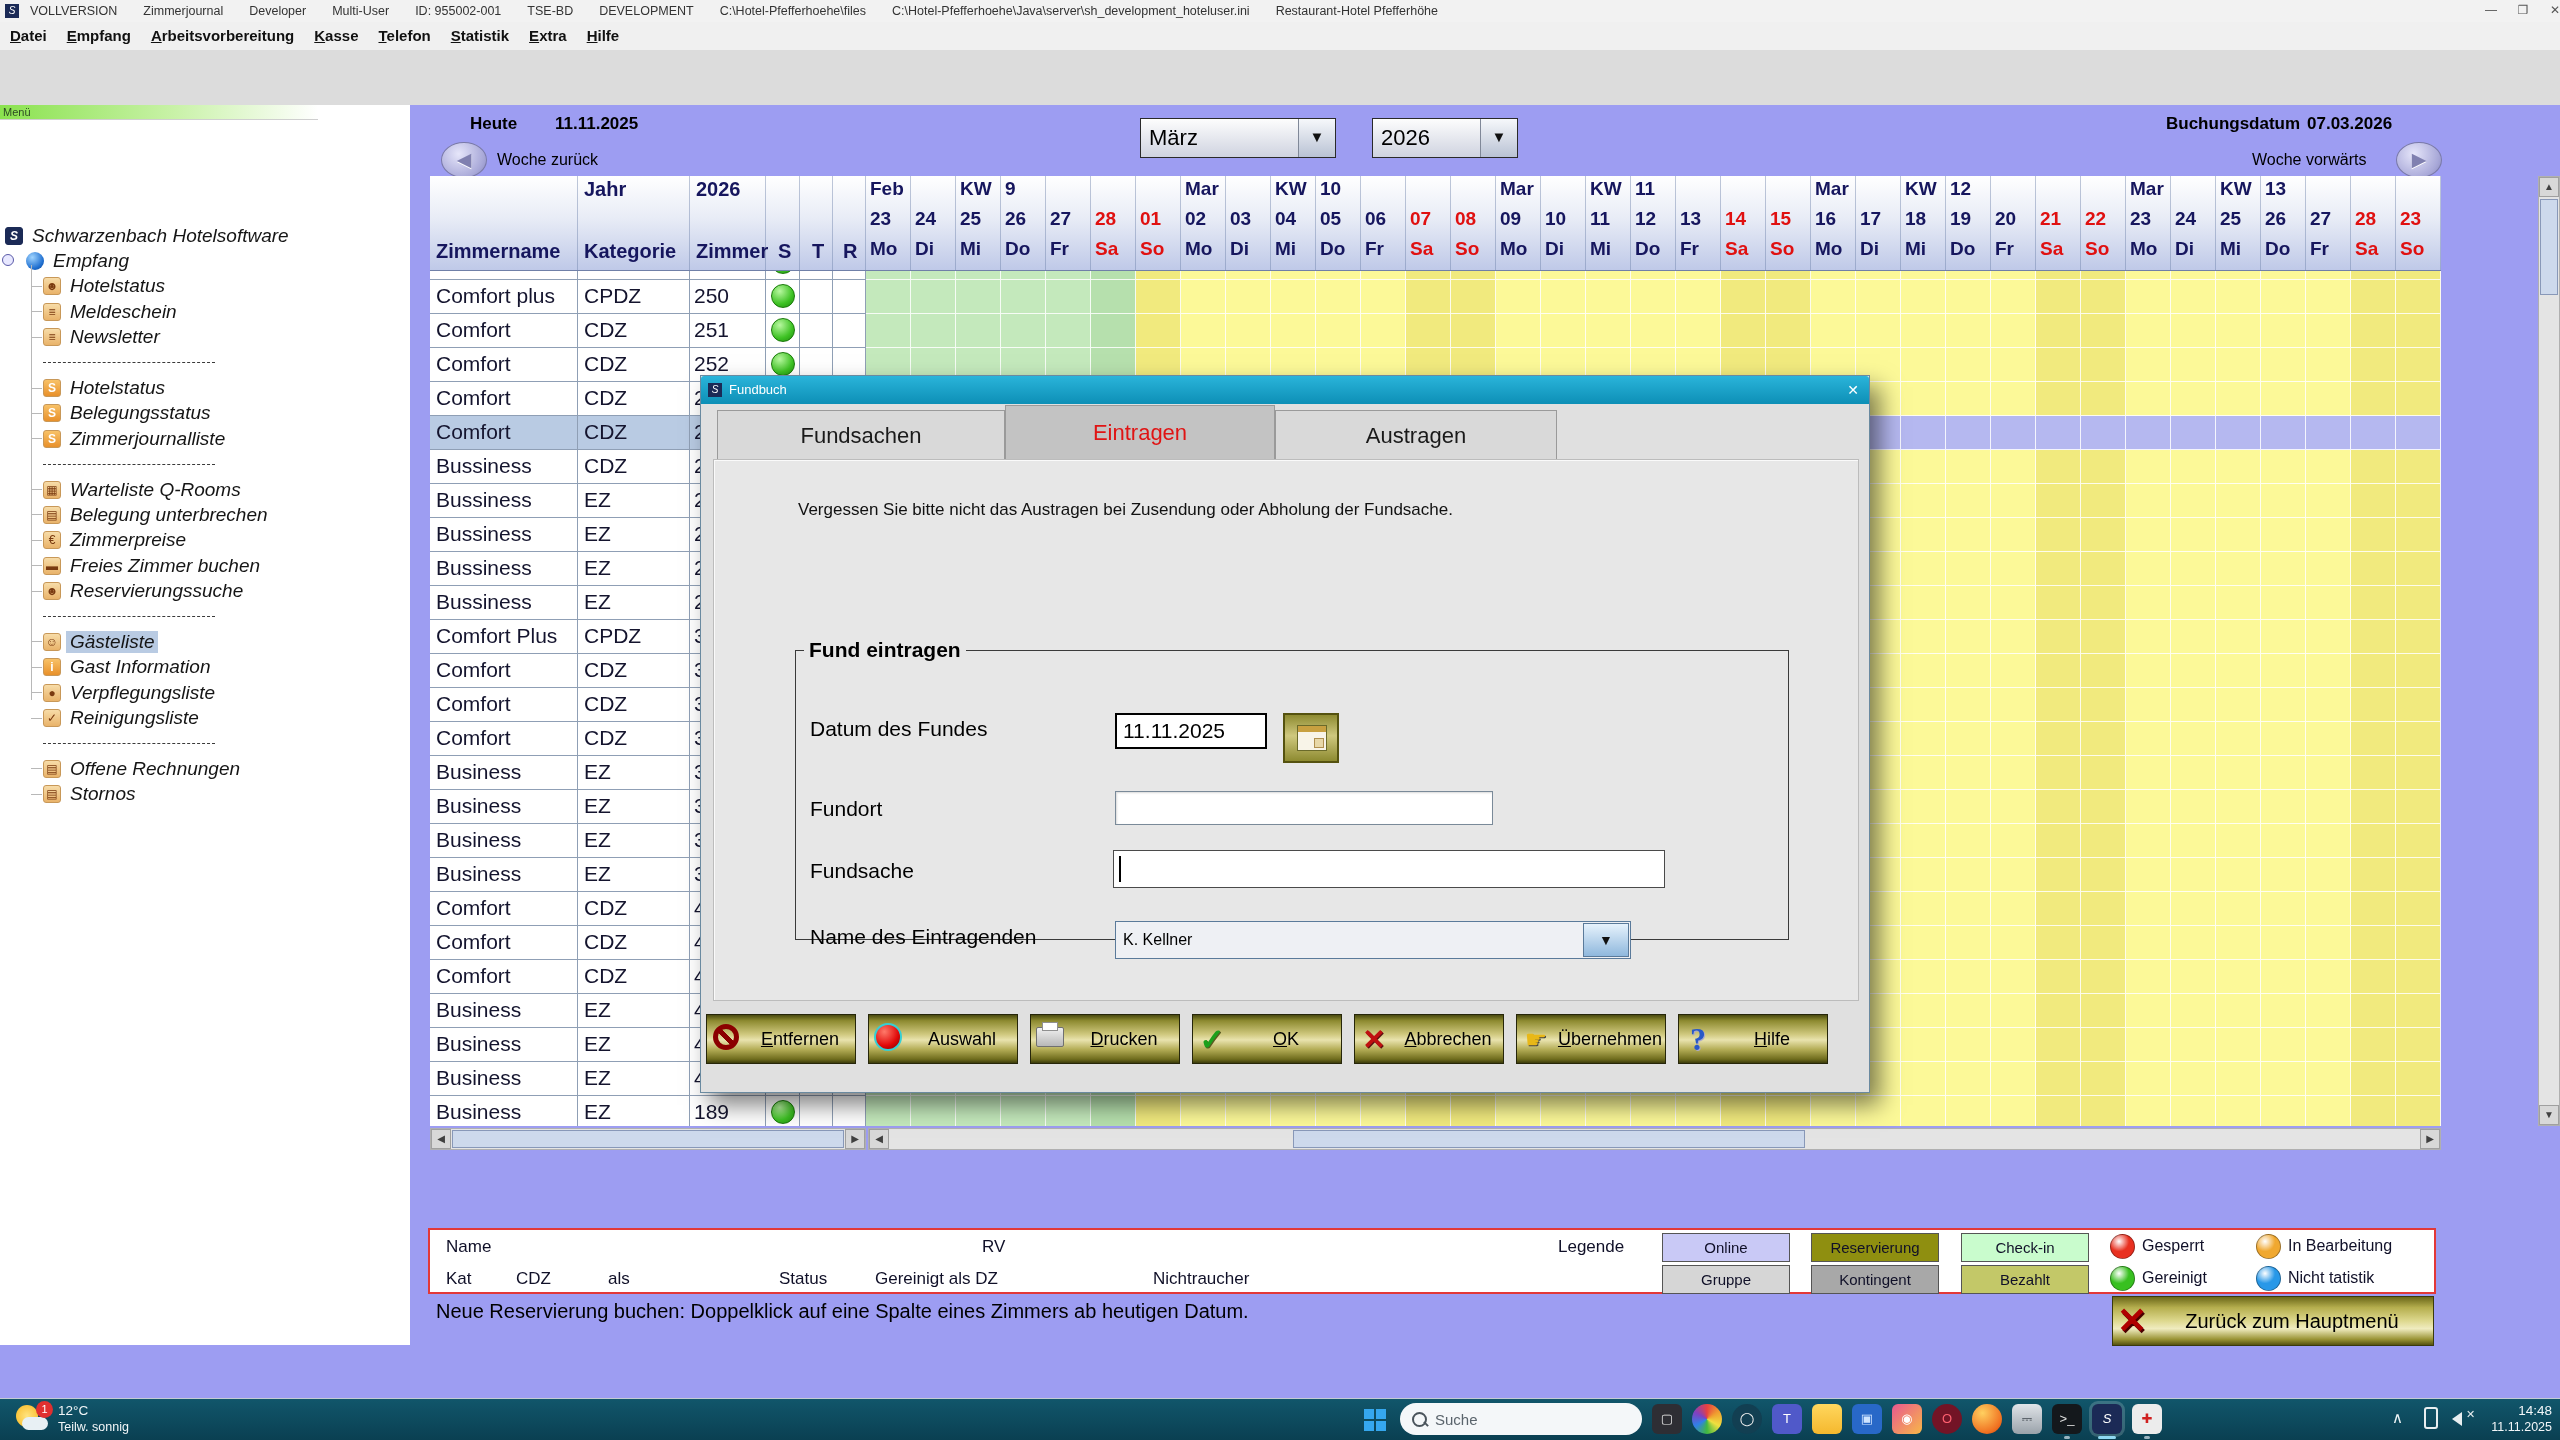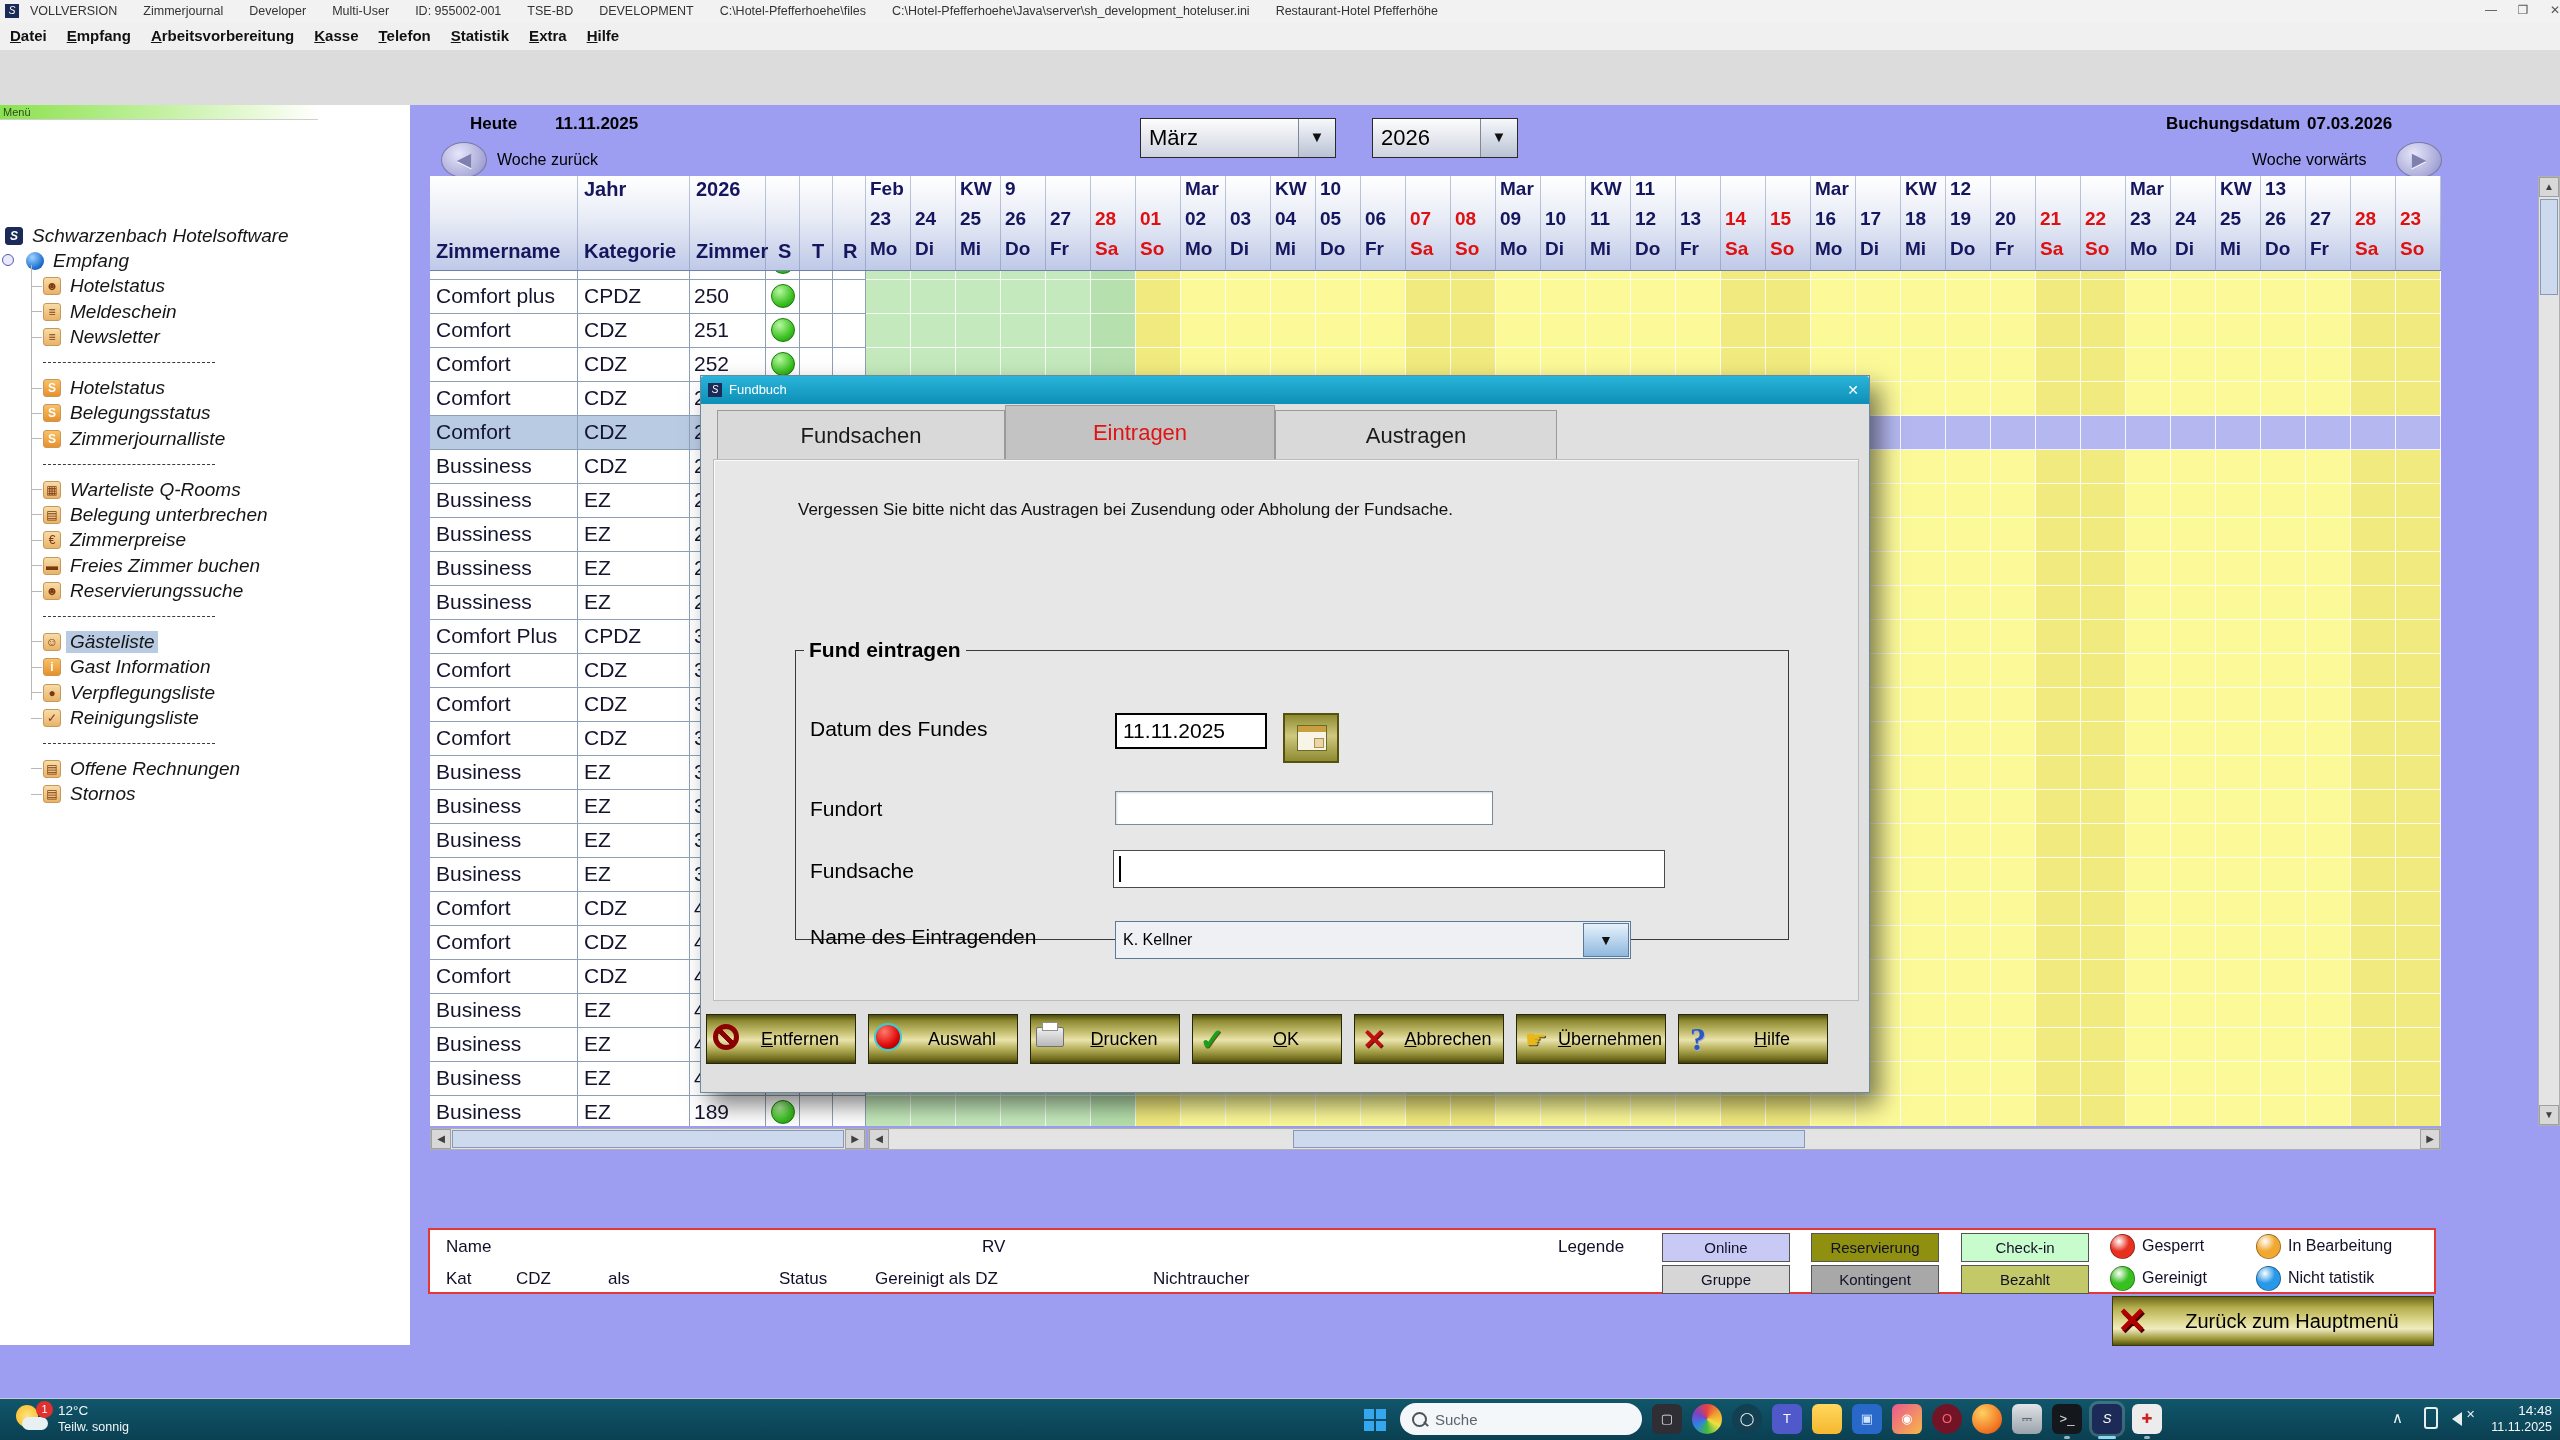--- a/index.html
+++ b/index.html
@@ -1728,20 +1728,21 @@
         <div class="ball-lab" style="left: 1712px; top: 7px;">Gesperrt</div>
         <div class="ball" style="left: 1826px; top: 4px; background: radial-gradient(circle at 35% 28%, rgb(255, 255, 255) 0%, rgb(240, 168, 48) 45%, rgb(240, 168, 48) 100%);"></div>
         <div class="ball-lab" style="left: 1858px; top: 7px;">In Bearbeitung</div>
         <div class="ball" style="left: 1680px; top: 36px; background: radial-gradient(circle at 35% 28%, rgb(255, 255, 255) 0%, rgb(56, 192, 32) 45%, rgb(56, 192, 32) 100%);"></div>
         <div class="ball-lab" style="left: 1712px; top: 39px;">Gereinigt</div>
         <div class="ball" style="left: 1826px; top: 36px; background: radial-gradient(circle at 35% 28%, rgb(255, 255, 255) 0%, rgb(40, 152, 232) 45%, rgb(40, 152, 232) 100%);"></div>
         <div class="ball-lab" style="left: 1858px; top: 39px;">Nicht tatistik</div>
       </div>
   </div>
 
+  <div class="instr" style="left:436px;top:1300px">Neue Reservierung  buchen:   Doppelklick auf eine Spalte eines Zimmers ab heutigen Datum.</div>
 
   <div class="abs gold" id="back-btn">
     <div class="bicon"><span class="icon-bigx">✕</span></div>
     <div class="cap">Zurück zum Hauptmenü</div>
   </div>
 
   <div class="abs" id="dialog">
     <div class="abs" id="dlg-title">
       <div class="abs" id="dlg-icon">S</div>
       <div class="abs" id="dlg-title-text">Fundbuch</div>

